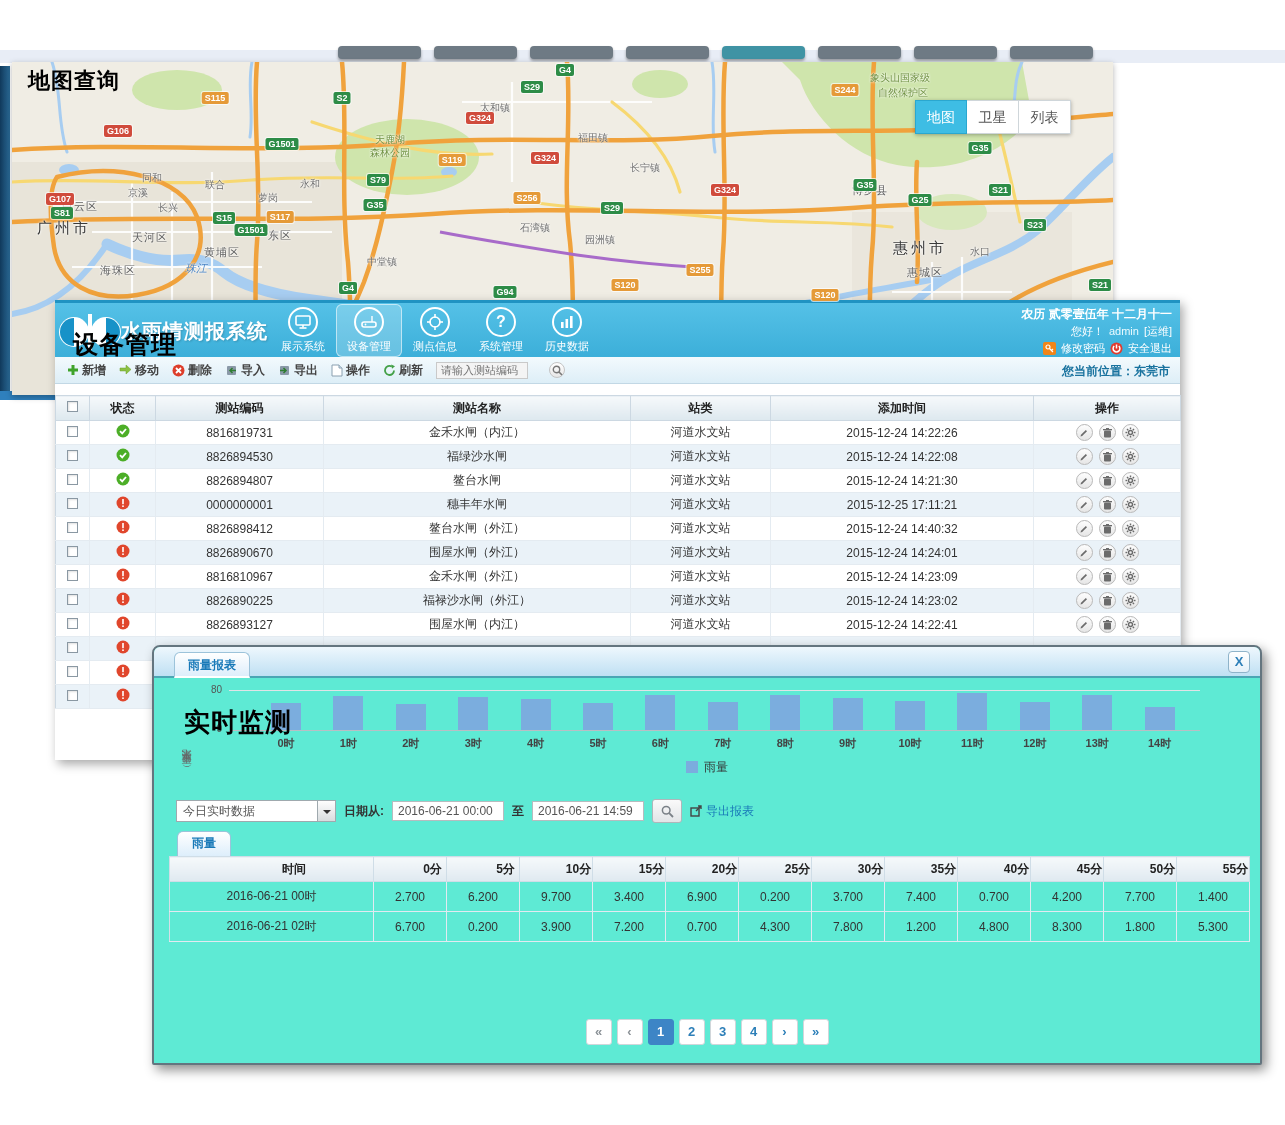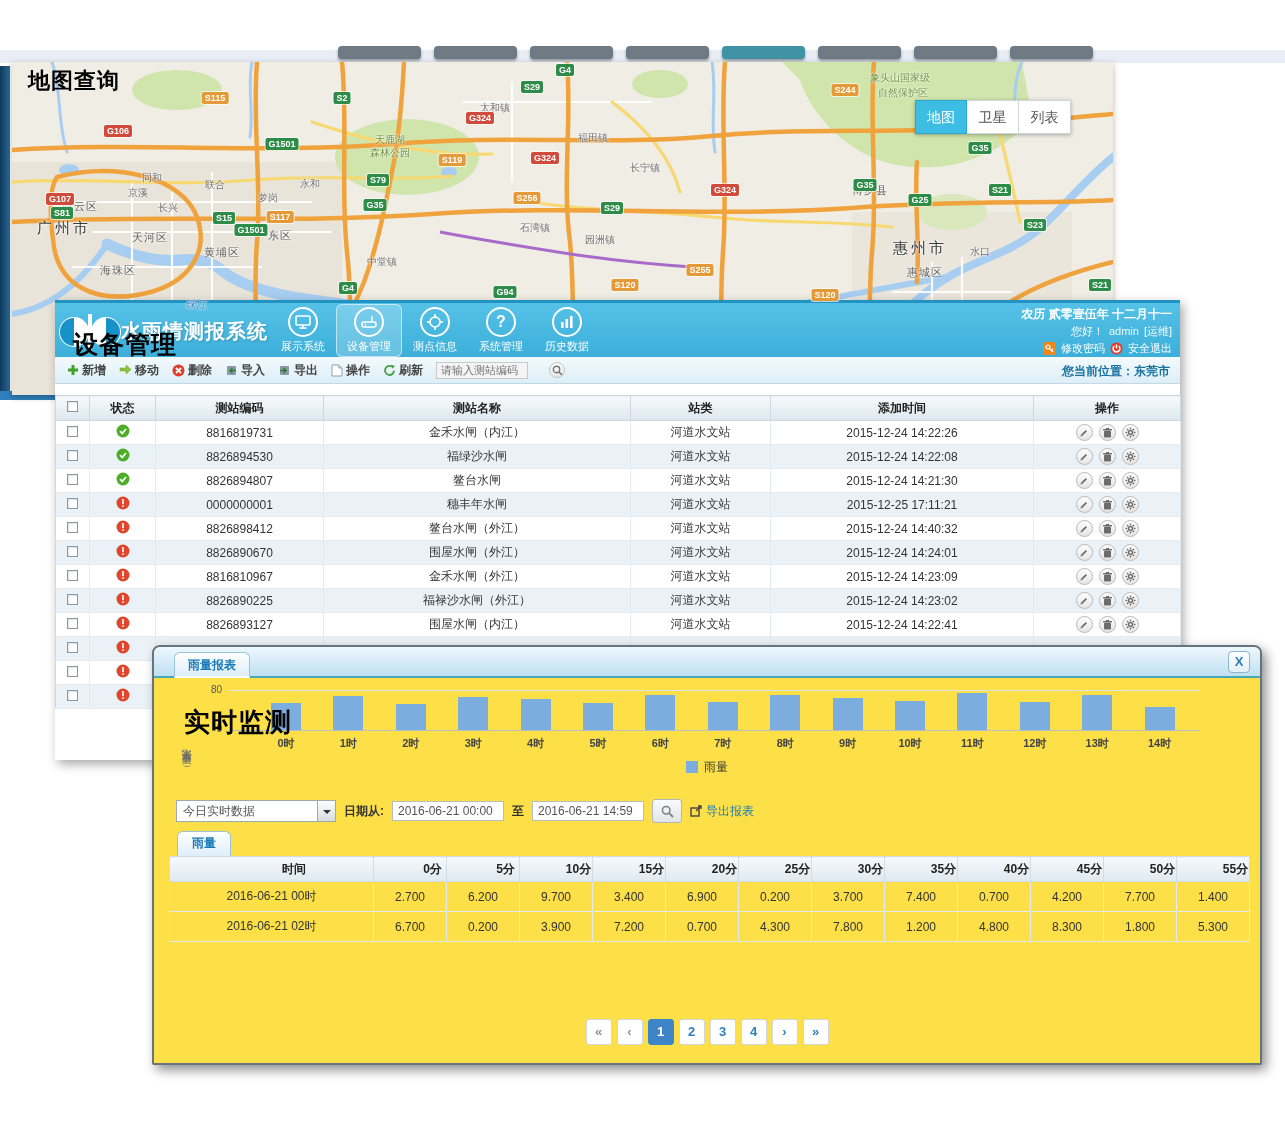--- a/index.html
+++ b/index.html
@@ -81,21 +81,21 @@
   .dev-table td { height:24px; border-right:1px solid #e4ebf1; border-bottom:1px solid #e4ebf1;
                   font-size:12px; color:#333; text-align:center; }
   .dev-table tr.alt { background:#eaf2f8; }
   .cb { width:11px; height:11px; border:1px solid #8a98a3; background:#fff; display:inline-block;
         box-shadow:inset 1px 1px 2px rgba(0,0,0,.12); }
   .op-btn { width:17px; height:17px; border-radius:50%; border:1px solid #b9b9b9;
             background:linear-gradient(#fdfdfd,#e6e6e6); display:inline-flex; align-items:center;
             justify-content:center; margin:0 3px; cursor:pointer; }
 
   
-  .rt-window { position:absolute; left:152px; top:645px; width:1110px; height:420px; background:#fde047;
+  .rt-window { position:absolute; left:152px; top:645px; width:1110px; height:420px; background:#5eead4;
                border:2px solid #64757f; border-radius:8px 8px 2px 2px;
                box-shadow:4px 5px 12px rgba(0,0,0,.45); }
   .rt-header { position:relative; height:31px; background:linear-gradient(#eef7fd,#bfe0f3);
                border-bottom:2px solid #4ba6b4; border-radius:6px 6px 0 0; }
   .rt-tab { position:absolute; left:20px; bottom:-2px; height:26px; line-height:24px; padding:0 13px;
             background:linear-gradient(#ffffff,#ddeefb); border:1px solid #9cc3da; border-bottom:2px solid #fff;
             border-radius:6px 6px 0 0; color:#1879b8; font-weight:bold; font-size:12px; cursor:pointer; }
   .rt-close { position:absolute; right:10px; top:4px; width:22px; height:22px; border:1px solid #8fb3c9;
               border-radius:4px; background:linear-gradient(#fff,#e4f0f9); color:#2d7fb8; font-weight:bold;
               font-size:13px; text-align:center; line-height:20px; cursor:pointer; }
@@ -239,21 +239,21 @@
         <span class="map-label town" style="left: 203px; top: 123px;">联合</span>
         <span class="map-label town" style="left: 298px; top: 122px;">永和</span>
         <span class="map-label town" style="left: 483px; top: 46px;">太和镇</span>
         <span class="map-label town" style="left: 1043px; top: 66px;">中新镇</span>
         <span class="map-label town" style="left: 581px; top: 76px;">福田镇</span>
         <span class="map-label town" style="left: 633px; top: 106px;">长宁镇</span>
         <span class="map-label town" style="left: 523px; top: 166px;">石湾镇</span>
         <span class="map-label town" style="left: 588px; top: 178px;">园洲镇</span>
         <span class="map-label town" style="left: 370px; top: 200px;">中堂镇</span>
         <span class="map-label town" style="left: 968px; top: 190px;">水口</span>
-        <span class="map-label water" style="left: 184px; top: 206px; margin-top: 36px;">珠江</span>
+        <span class="map-label water" style="left: 184px; top: 206px;">珠江</span>
         <span class="map-label green" style="left: 378px; top: 78px;">天鹿湖</span>
         <span class="map-label green" style="left: 378px; top: 91px;">森林公园</span>
         <span class="map-label green" style="left: 888px; top: 16px;">象头山国家级</span>
         <span class="map-label green" style="left: 891px; top: 31px;">自然保护区</span>
         <span class="shield r" style="left: 48px; top: 137px;">G107</span>
         <span class="shield g" style="left: 50px; top: 151px;">S81</span>
         <span class="shield r" style="left: 106px; top: 69px;">G106</span>
         <span class="shield g" style="left: 270px; top: 82px;">G1501</span>
         <span class="shield g" style="left: 239px; top: 168px;">G1501</span>
         <span class="shield g" style="left: 212px; top: 156px;">S15</span>

